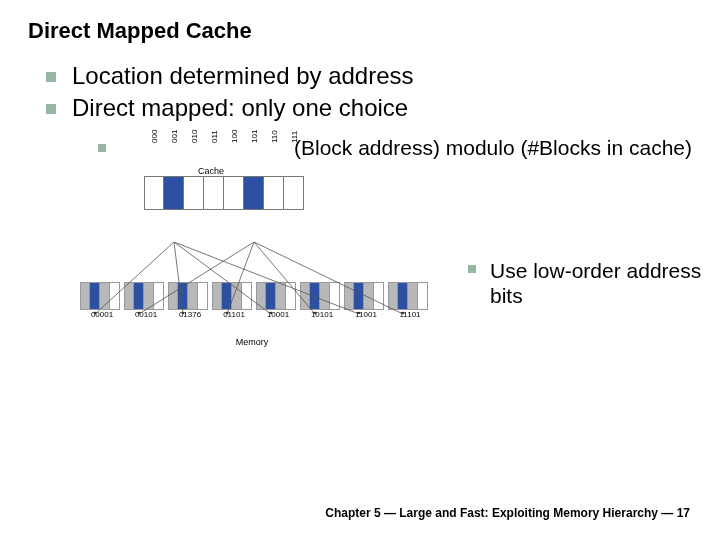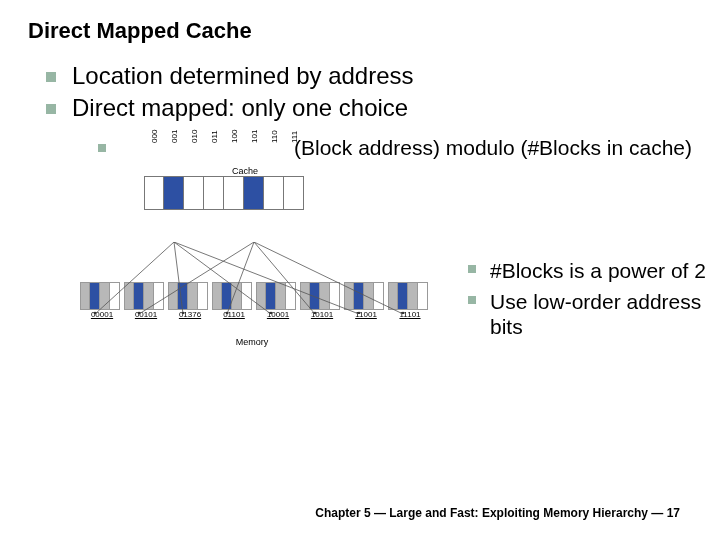--- a/index.html
+++ b/index.html
@@ -10,37 +10,37 @@
   .bullets > li { font-size: 24px; margin-bottom: 4px; position: relative; padding-left: 26px; }
   .bullets > li::before { content: ""; position: absolute; left: 0; top: 10px; width: 10px; height: 10px; background: #97b6a4; }
   .sub { list-style: none; margin-top: 14px; padding-left: 26px; }
   .sub > li { font-size: 21px; position: relative; padding-left: 22px; text-align: right; }
   .sub > li::before { content: ""; position: absolute; left: 0; top: 8px; width: 8px; height: 8px; background: #97b6a4; }
   .mid { position: relative; margin-top: 6px; }
   .figure { position: absolute; left: 50px; top: 0; width: 360px; }
   .right-bullets { position: absolute; left: 440px; top: 92px; width: 240px; list-style: none; }
   .right-bullets > li { font-size: 21px; position: relative; padding-left: 22px; margin-bottom: 6px; line-height: 1.2; }
   .right-bullets > li::before { content: ""; position: absolute; left: 0; top: 7px; width: 8px; height: 8px; background: #97b6a4; }
-  .footer { position: absolute; bottom: 20px; right: 40px; font-size: 12px; font-weight: bold; }
+  .footer { position: absolute; bottom: 20px; right: 30px; font-size: 12px; font-weight: bold; }
   
-  .cache-label, .mem-label { font-size: 9px; text-align: right; }
+  .cache-label, .mem-label { font-size: 9px; text-align: left; }
   .cache-label { margin-left: 120px; width: 60px; }
   .cache-row { display: flex; margin-left: 66px; }
   .cache-cell { width: 20px; height: 34px; border: 1px solid #777; position: relative; background: #fff; }
   .cache-cell + .cache-cell { border-left: none; }
   .cache-cell .cache-lbl { position: absolute; top: -34px; left: 50%; transform: rotate(-90deg) translate(0, -50%); transform-origin: left top; font-size: 8px; white-space: nowrap; }
   .cache-cell.hl { background: #2d50a3; }
   .mem-row { display: flex; margin-top: 72px; margin-left: 2px; }
   .mem-seg { display: flex; margin-right: 4px; }
   .mem-cell { width: 10px; height: 28px; border: 1px solid #999; background: #fff; }
   .mem-cell + .mem-cell { border-left: none; }
   .mem-cell.grey { background: #b8b8b8; }
   .mem-cell.hl { background: #2d50a3; }
   .mem-lbl-row { display: flex; margin-left: 2px; }
-  .mem-lbl { width: 44px; font-size: 8px; text-align: center; text-decoration: underline; }
+  .mem-lbl { width: 44px; font-size: 8px; text-align: center; }
   .mem-caption { font-size: 9px; text-align: center; width: 348px; margin-top: 18px; }
   svg.lines { position: absolute; left: 2px; top: 76px; pointer-events: none; }
 </style>
 </head>
 <body>
 
 <div class="slide">
   <h1 class="title">Direct Mapped Cache</h1>
 
   <ul class="bullets">
@@ -159,19 +159,18 @@
           <div class="mem-lbl">01101</div>
           <div class="mem-lbl">10001</div>
           <div class="mem-lbl">10101</div>
           <div class="mem-lbl">11001</div>
           <div class="mem-lbl">11101</div>
         </div>
       <div class="mem-caption">Memory</div>
     </div>
 
     <ul class="right-bullets">
-      <li>#Blocks is a power of 2</li>
       <li>Use low-order address bits</li>
     </ul>
   </div>
 
   <div class="footer">Chapter 5 — Large and Fast: Exploiting Memory Hierarchy — 17</div>
 </div>
 
 </body></html>

